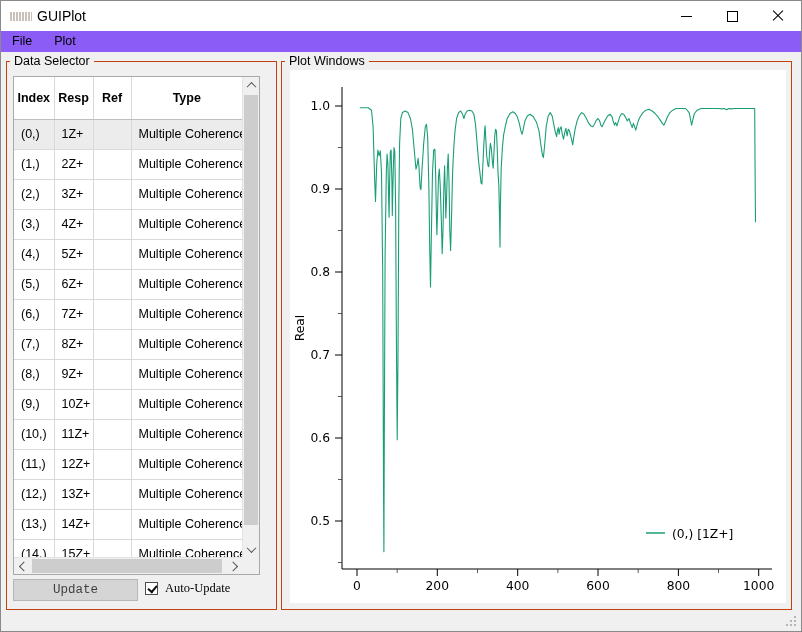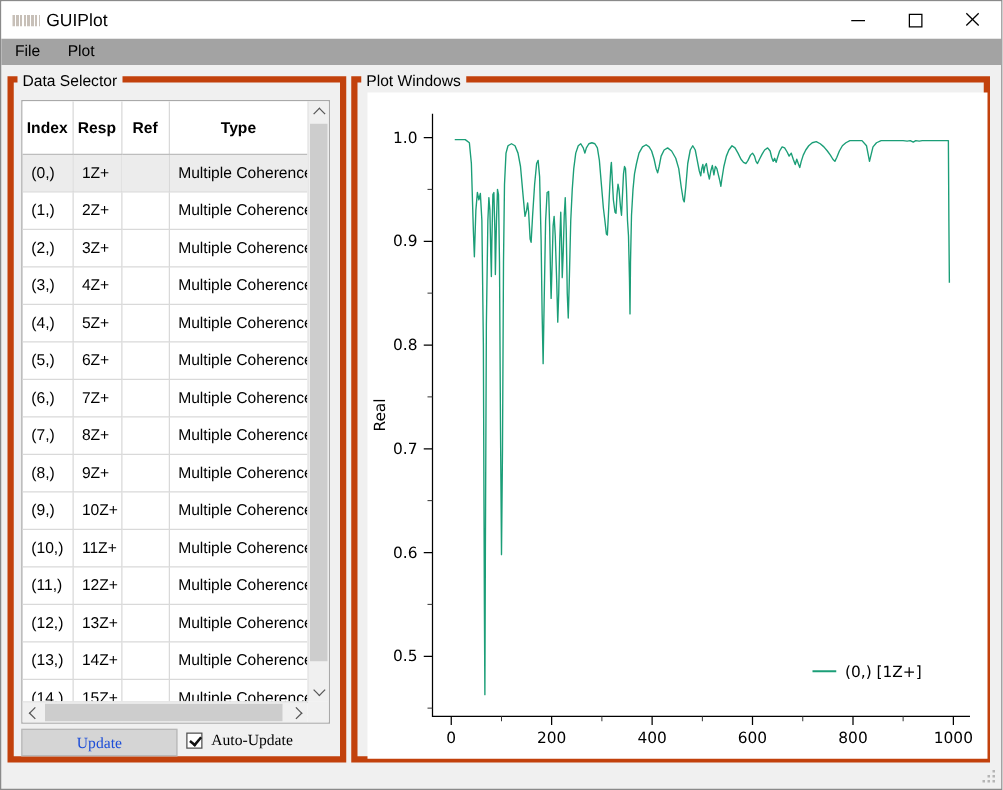--- a/index.html
+++ b/index.html
@@ -13,24 +13,24 @@
   .win-title{position:absolute;left:36px;top:0;line-height:30px;font-size:14px;}
   .win-controls{position:absolute;right:0;top:0;height:30px;display:flex;}
   .win-btn{width:46px;height:30px;display:flex;align-items:center;justify-content:center;}
   .glyph-min{width:11px;height:0;border-top:1px solid #000;}
   .glyph-max{width:9px;height:9px;border:1px solid #000;}
   .glyph-close{position:relative;width:12px;height:12px;}
   .glyph-close:before,.glyph-close:after{content:"";position:absolute;left:-1px;top:5px;width:14px;height:0;border-top:1px solid #000;}
   .glyph-close:before{transform:rotate(45deg);}
   .glyph-close:after{transform:rotate(-45deg);}
   
-  .menubar{position:absolute;left:0;top:30px;width:100%;height:21px;background:#a3a3a3;display:flex;}
+  .menubar{position:absolute;left:0;top:30px;width:100%;height:21px;background:#8b5cf6;display:flex;}
   .menu-item{padding:0 11px;line-height:21px;font-size:12.5px;}
   
-  .groupbox{position:absolute;border:5px solid #c2410c;box-sizing:border-box;padding-left:48px;}
+  .groupbox{position:absolute;border:1px solid #c2410c;box-sizing:border-box;padding-left:48px;}
   .gb-title{position:absolute;left:3px;top:-8px;background:#f0f0f0;padding:0 4px;font-size:12.5px;white-space:nowrap;}
   .gb-ds{left:5px;top:60px;width:271px;height:549px;}
   .gb-pw{left:280px;top:60px;width:511px;height:549px;}
   
   .table-wrap{position:absolute;left:6px;top:14px;width:247px;height:499px;box-sizing:border-box;
     border:1px solid #a9a9a9;background:#fff;overflow:hidden;}
   table.grid{border-collapse:collapse;table-layout:fixed;width:228px;font-size:12.5px;}
   table.grid th{height:42px;font-weight:bold;text-align:center;border-right:1px solid #d9d9d9;border-bottom:1px solid #bdbdbd;background:#fff;box-sizing:border-box;}
   table.grid td{height:30px;border-right:1px solid #d9d9d9;border-bottom:1px solid #d9d9d9;padding:0 0 0 7px;box-sizing:border-box;white-space:nowrap;overflow:hidden;}
   table.grid th:last-child,table.grid td:last-child{border-right:none;}
@@ -42,21 +42,21 @@
   .chev{width:6px;height:6px;border-left:1px solid #555;border-top:1px solid #555;}
   .chev.up{transform:rotate(45deg) translate(1px,1px);}
   .chev.down{transform:rotate(225deg) translate(1px,1px);}
   .chev.left{transform:rotate(-45deg) translate(1px,1px);}
   .chev.right{transform:rotate(135deg) translate(1px,1px);}
   .vthumb{position:absolute;left:1px;width:14px;top:18px;height:430px;background:#cdcdcd;}
   .hthumb{position:absolute;top:1px;height:14px;left:18px;width:190px;background:#cdcdcd;}
   .sb-corner{position:absolute;right:0;bottom:0;width:17px;height:17px;background:#f0f0f0;}
   
   .update-btn{position:absolute;left:6px;top:517px;width:125px;height:22px;box-sizing:border-box;
-    background:#d5d5d5;border:1px solid #b7b7b7;color:#1d4ed8;font-size:12.5px;font-family:Liberation Serif, serif;}
+    background:#d5d5d5;border:1px solid #b7b7b7;color:#404040;font-size:12.5px;font-family:Liberation Mono, monospace;}
   .au-wrap{position:absolute;left:138px;top:519px;display:flex;align-items:center;font-family:Liberation Serif, serif;}
   .checkbox{width:13px;height:13px;box-sizing:border-box;border:1px solid #4d4d4d;background:#fff;position:relative;}
   .checkbox .tick{position:absolute;left:2px;top:2px;width:7px;height:4px;border-left:2px solid #111;border-bottom:2px solid #111;transform:rotate(-50deg);}
   .au-label{margin-left:7px;font-size:12.5px;}
   
   .canvas{position:absolute;left:8px;top:8px;width:496px;height:533px;background:#ffffff;}
   .canvas svg{display:block;}
   
   .grip{position:absolute;right:4px;bottom:4px;width:11px;height:11px;
     background:

